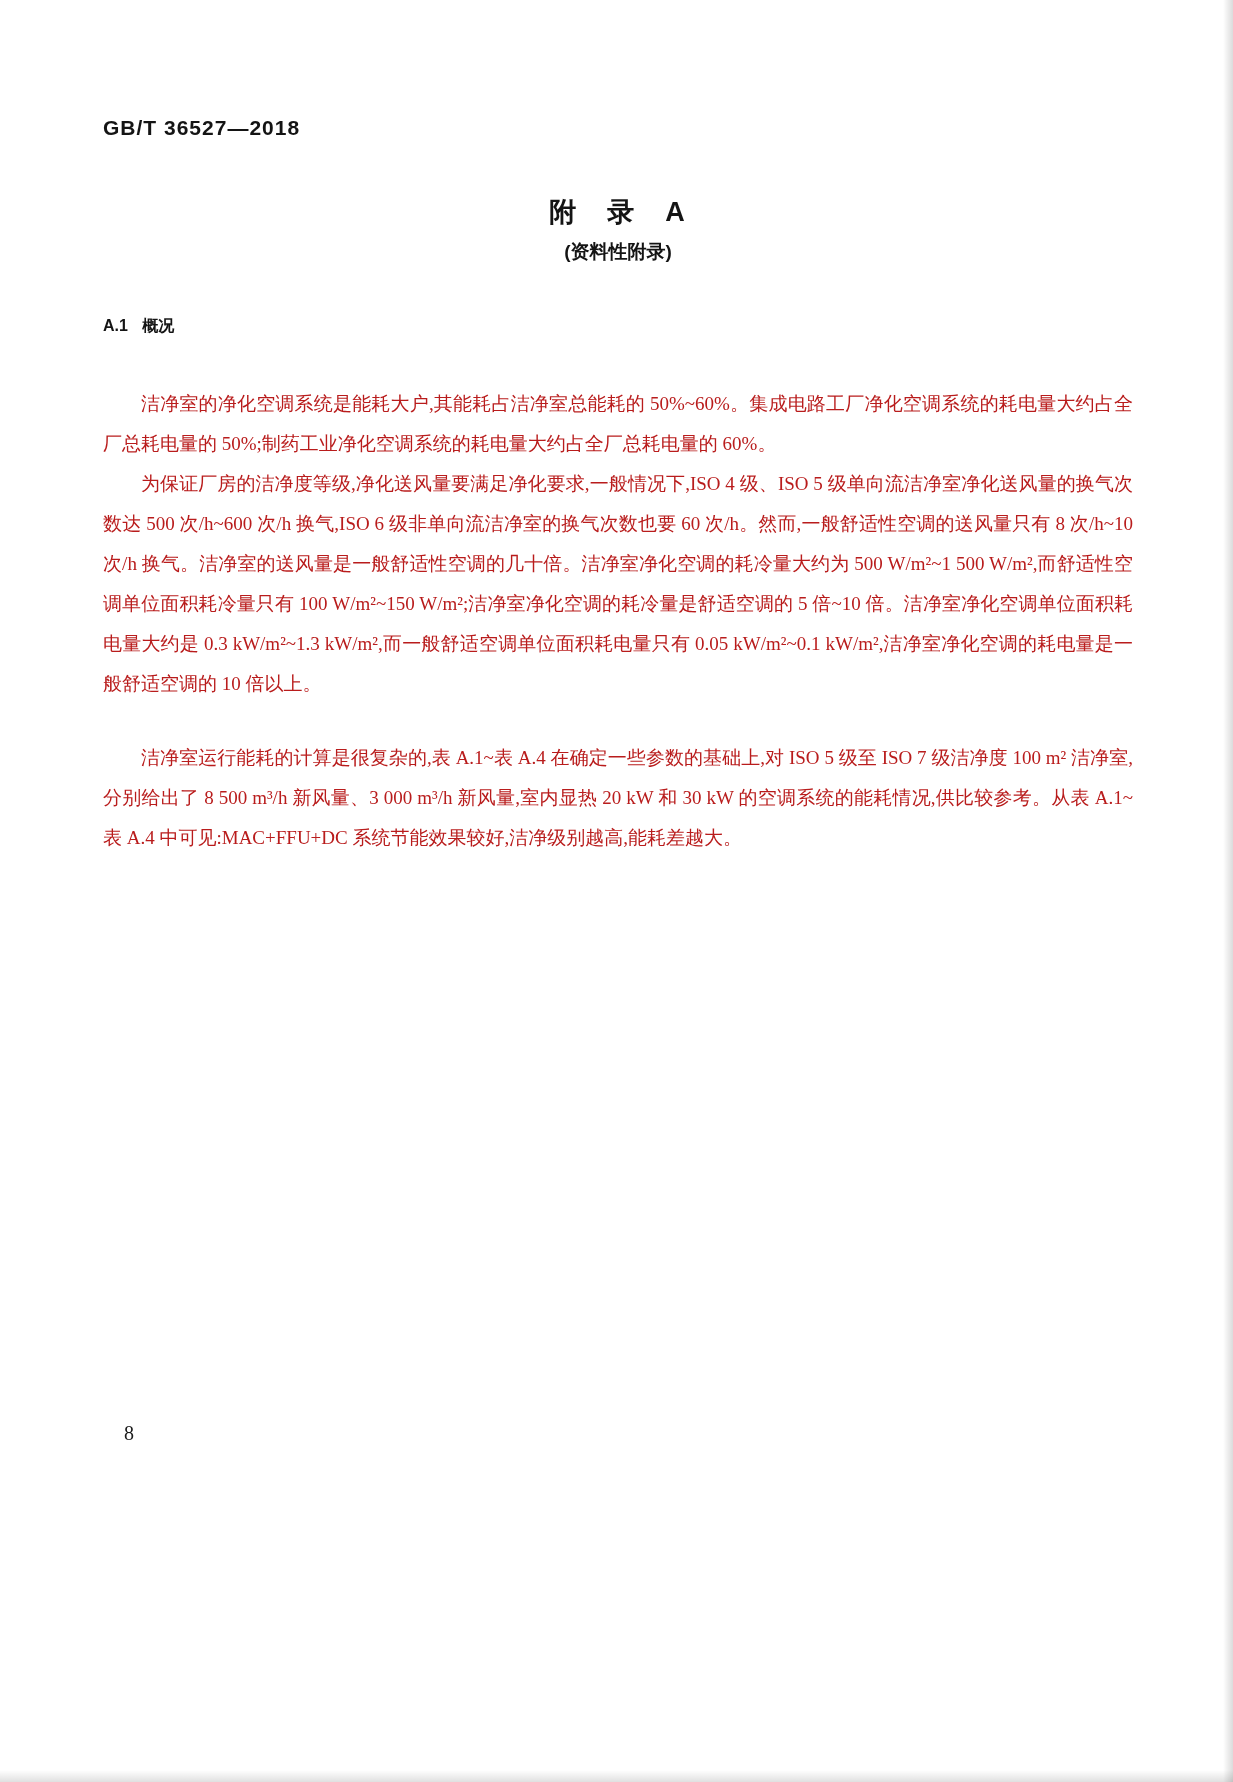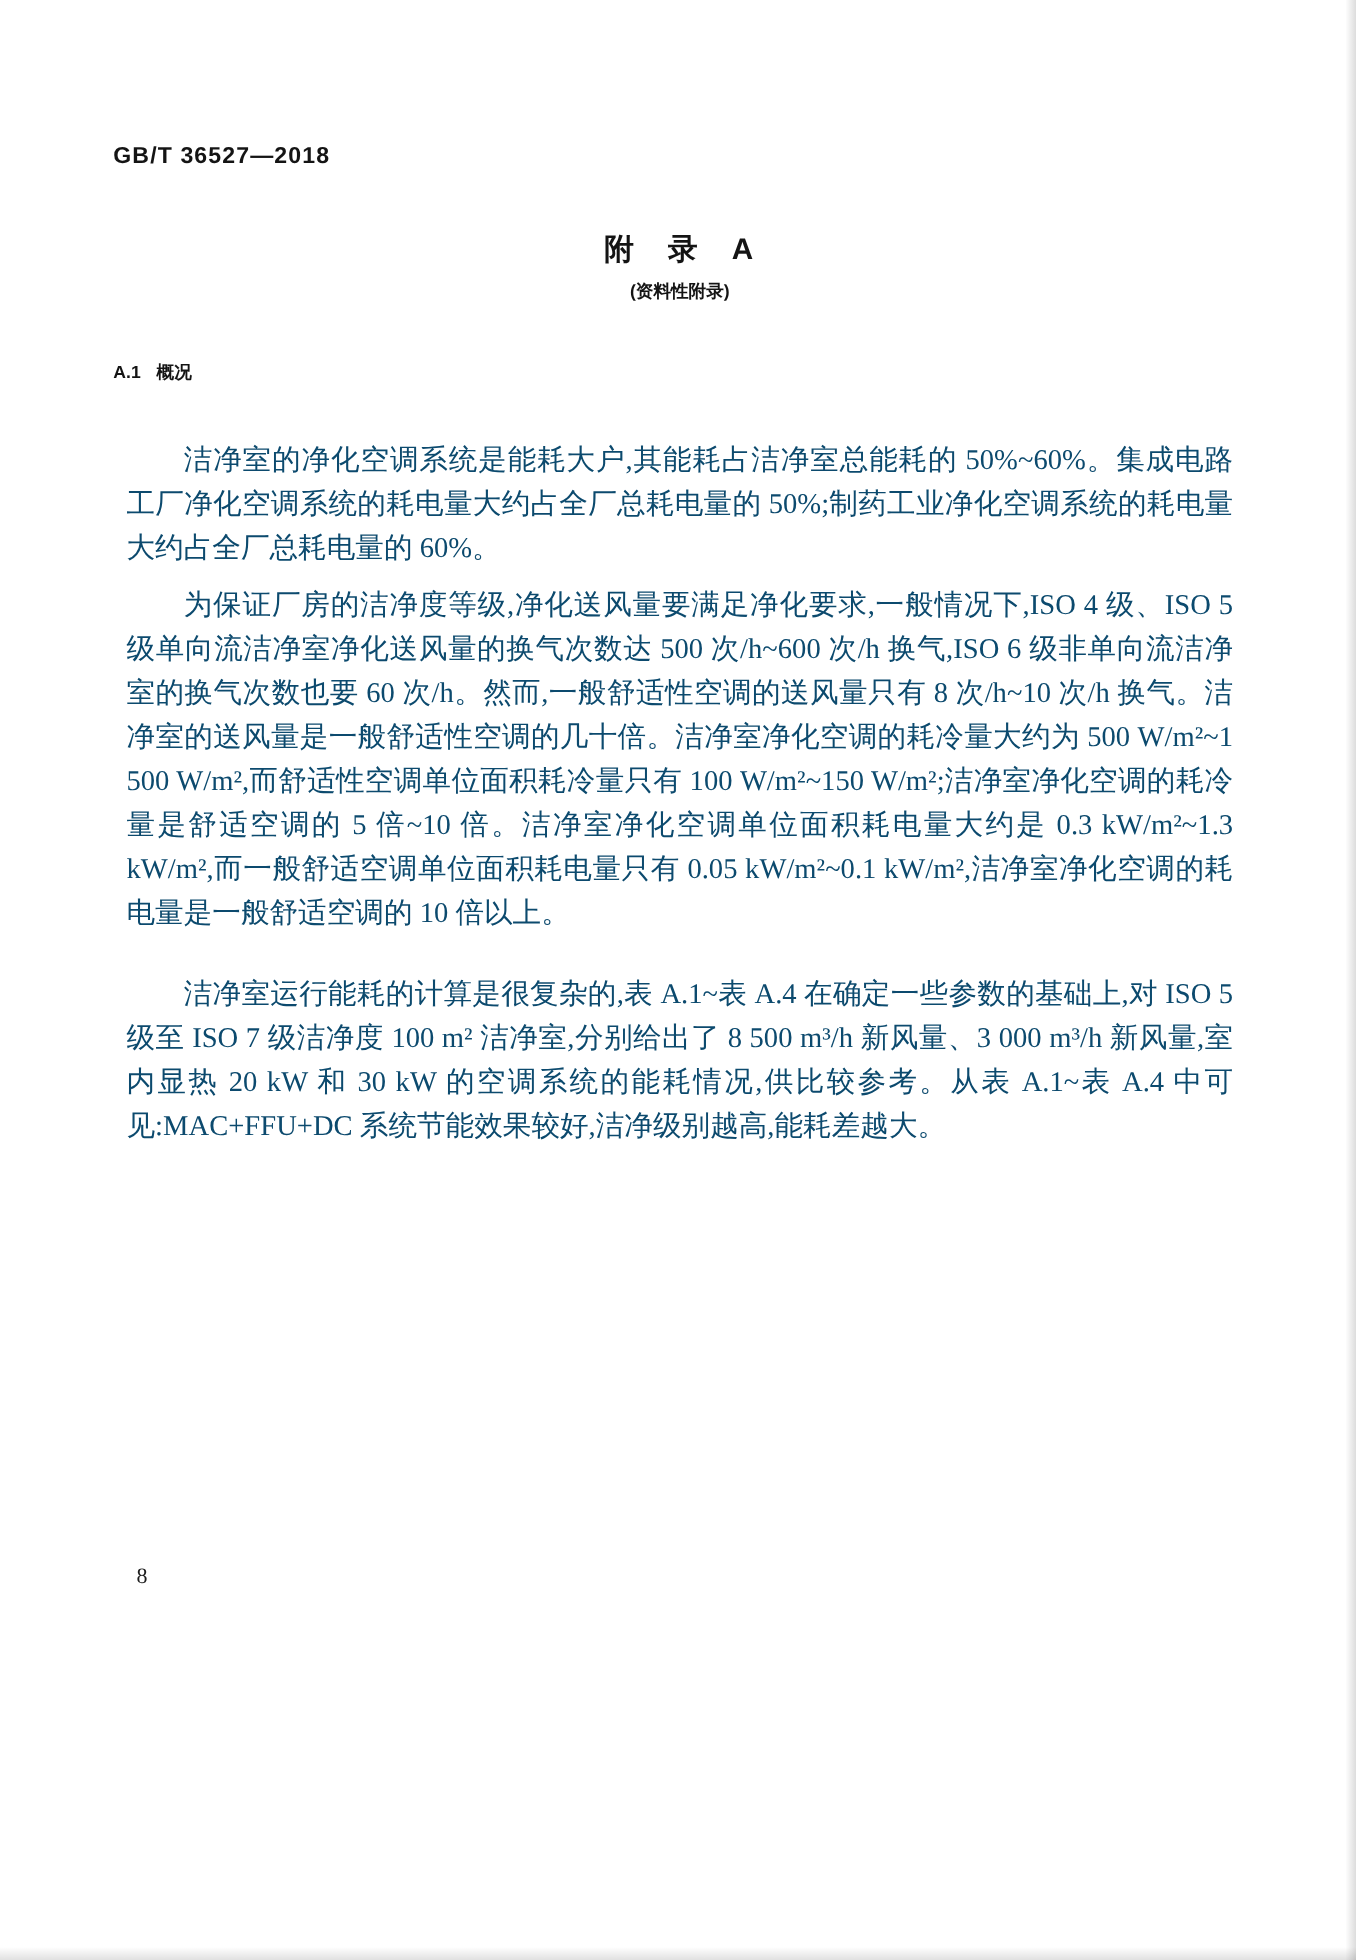--- a/index.html
+++ b/index.html
@@ -27,58 +27,58 @@
   .scan-edge-bottom {
     position: absolute;
     left: 0; bottom: 0;
     width: 100%; height: 12px;
     background: linear-gradient(to bottom, rgba(0,0,0,0), rgba(0,0,0,0.12));
     pointer-events: none;
   }
   .content {
     position: absolute;
     left: 103px;
-    top: 14px;
+    top: 0;
     width: 1030px;
   }
   .doc-header {
     margin-top: 116px;
     font-family: "Liberation Sans", "DejaVu Sans", sans-serif;
     font-weight: bold;
     font-size: 21px;
     letter-spacing: 1px;
     color: #141414;
   }
   .title-block {
     margin-top: 52px;
     text-align: center;
     font-family: "Liberation Sans", "DejaVu Sans", sans-serif;
     font-weight: bold;
     color: #141414;
   }
   .title-line1 { font-size: 27px; line-height: 40px; letter-spacing: 2px; }
-  .title-line2 { font-size: 16px; line-height: 40px; }
+  .title-line2 { font-size: 19px; line-height: 40px; }
   .title-line3 { font-size: 21px; line-height: 40px; letter-spacing: 1px; }
   .section-heading {
     margin: 0;
     margin-top: 40px;
     font-family: "Liberation Sans", "DejaVu Sans", sans-serif;
     font-weight: bold;
     font-size: 16px;
     line-height: 28px;
     color: #141414;
   }
   .section-heading .num { margin-right: 0.9em; }
   .body-para {
-    margin: 12px;
-    font-size: 26px;
+    margin: 0;
+    font-size: 19px;
     line-height: 40px;
     text-align: justify;
     text-indent: 2em;
-    color: #0c4a6e;
+    color: #b91c1c;
   }
   .first-para { margin-top: 44px; }
   .section-a2 { margin-top: 34px; }
   .para-after-heading { margin-top: 30px; }
   .page-number {
     position: absolute;
     left: 124px;
     top: 1422px;
     font-size: 20px;
     color: #1c1c1c;

